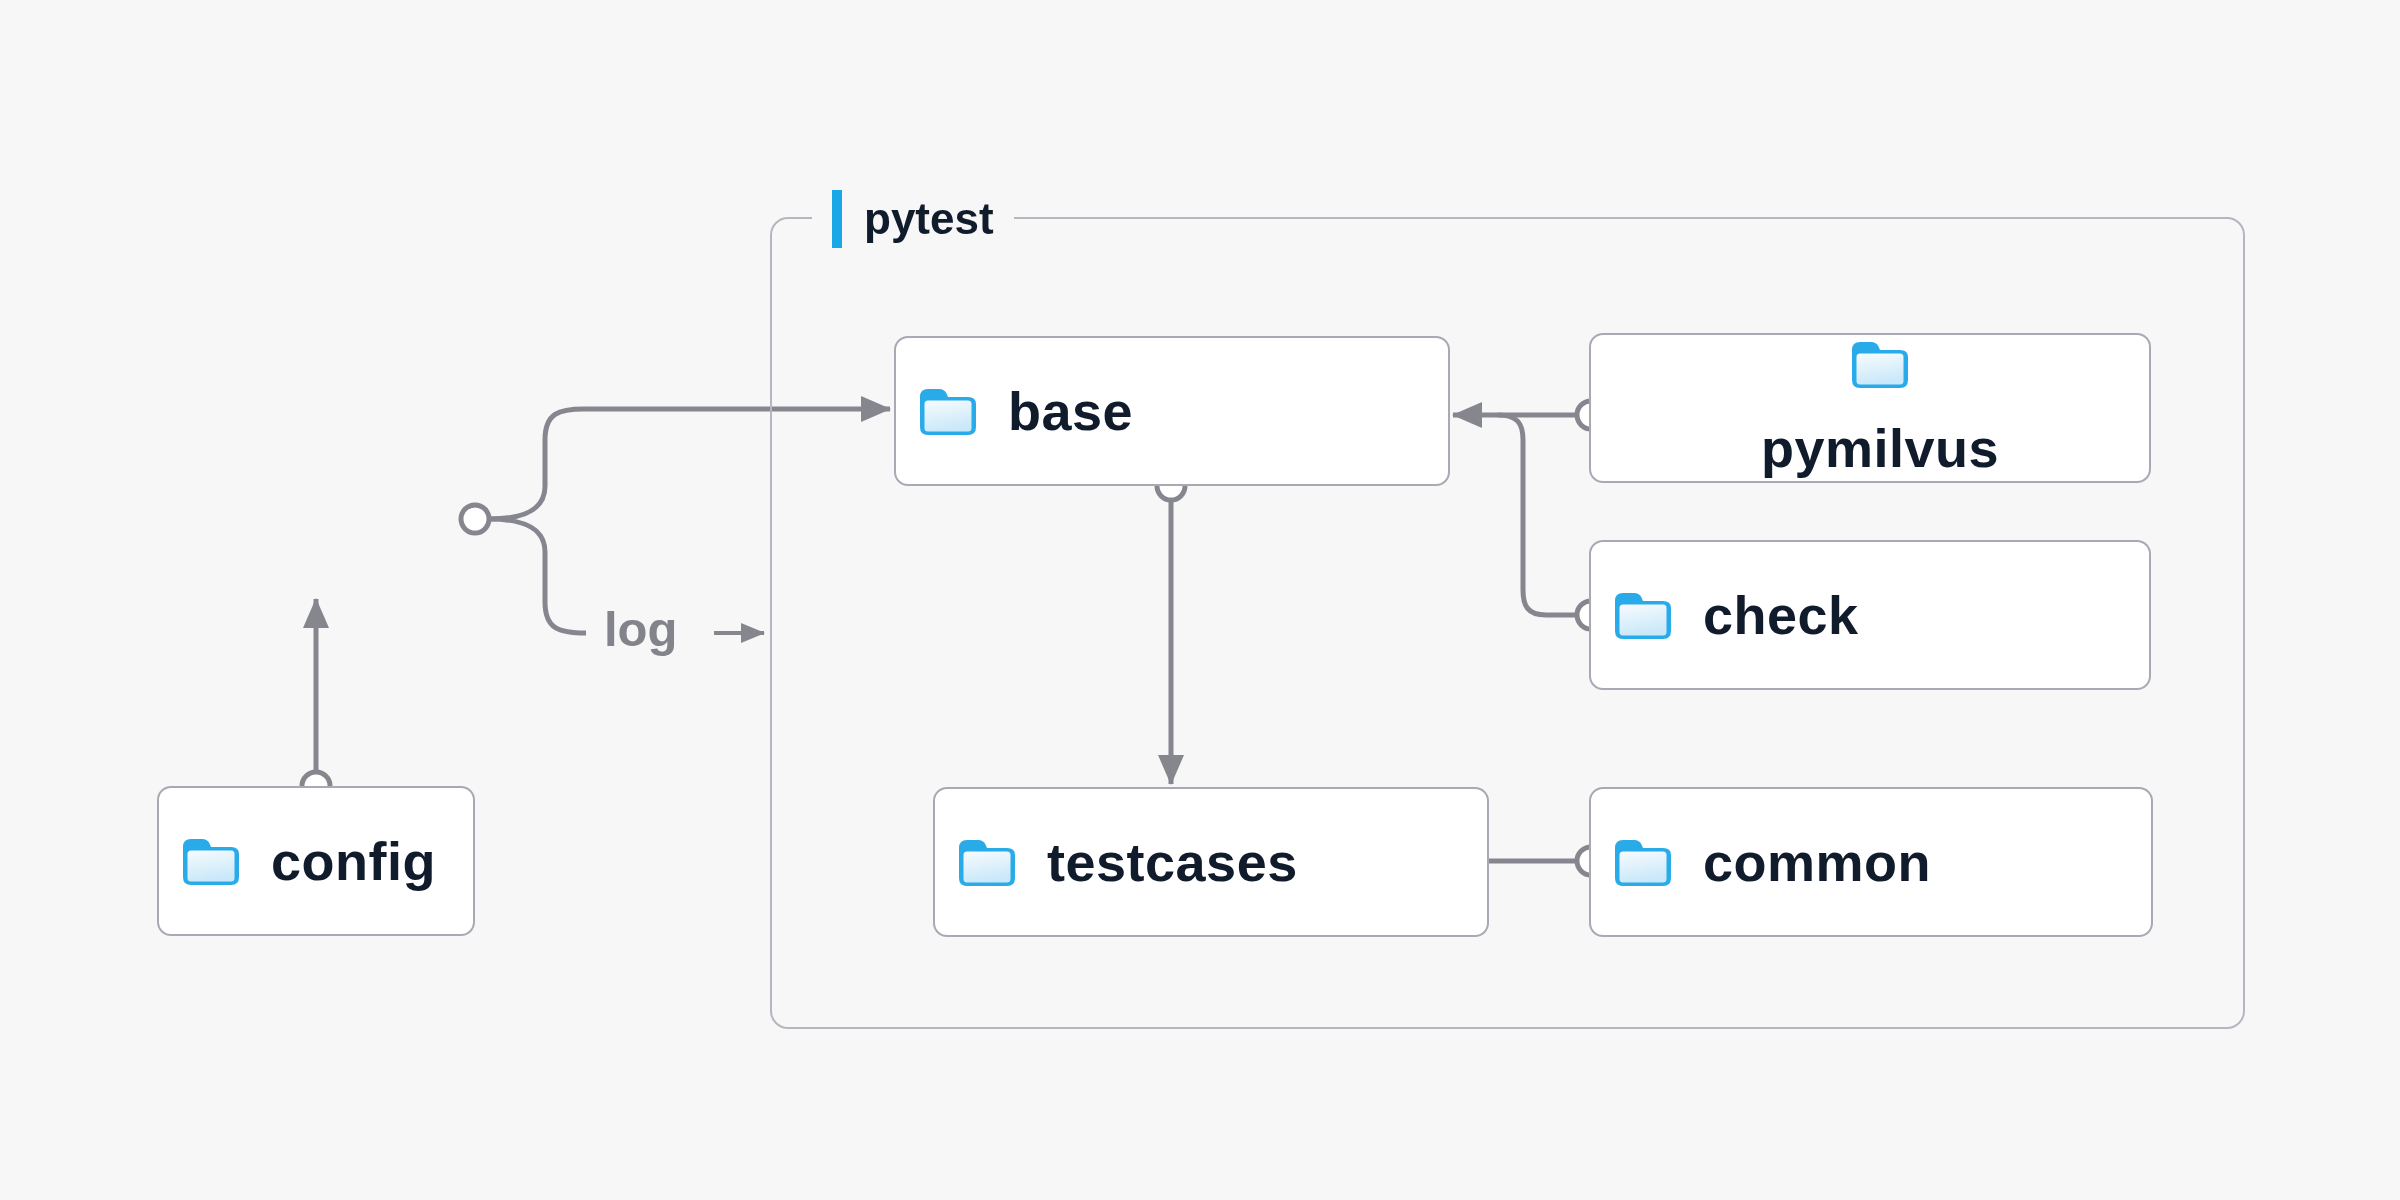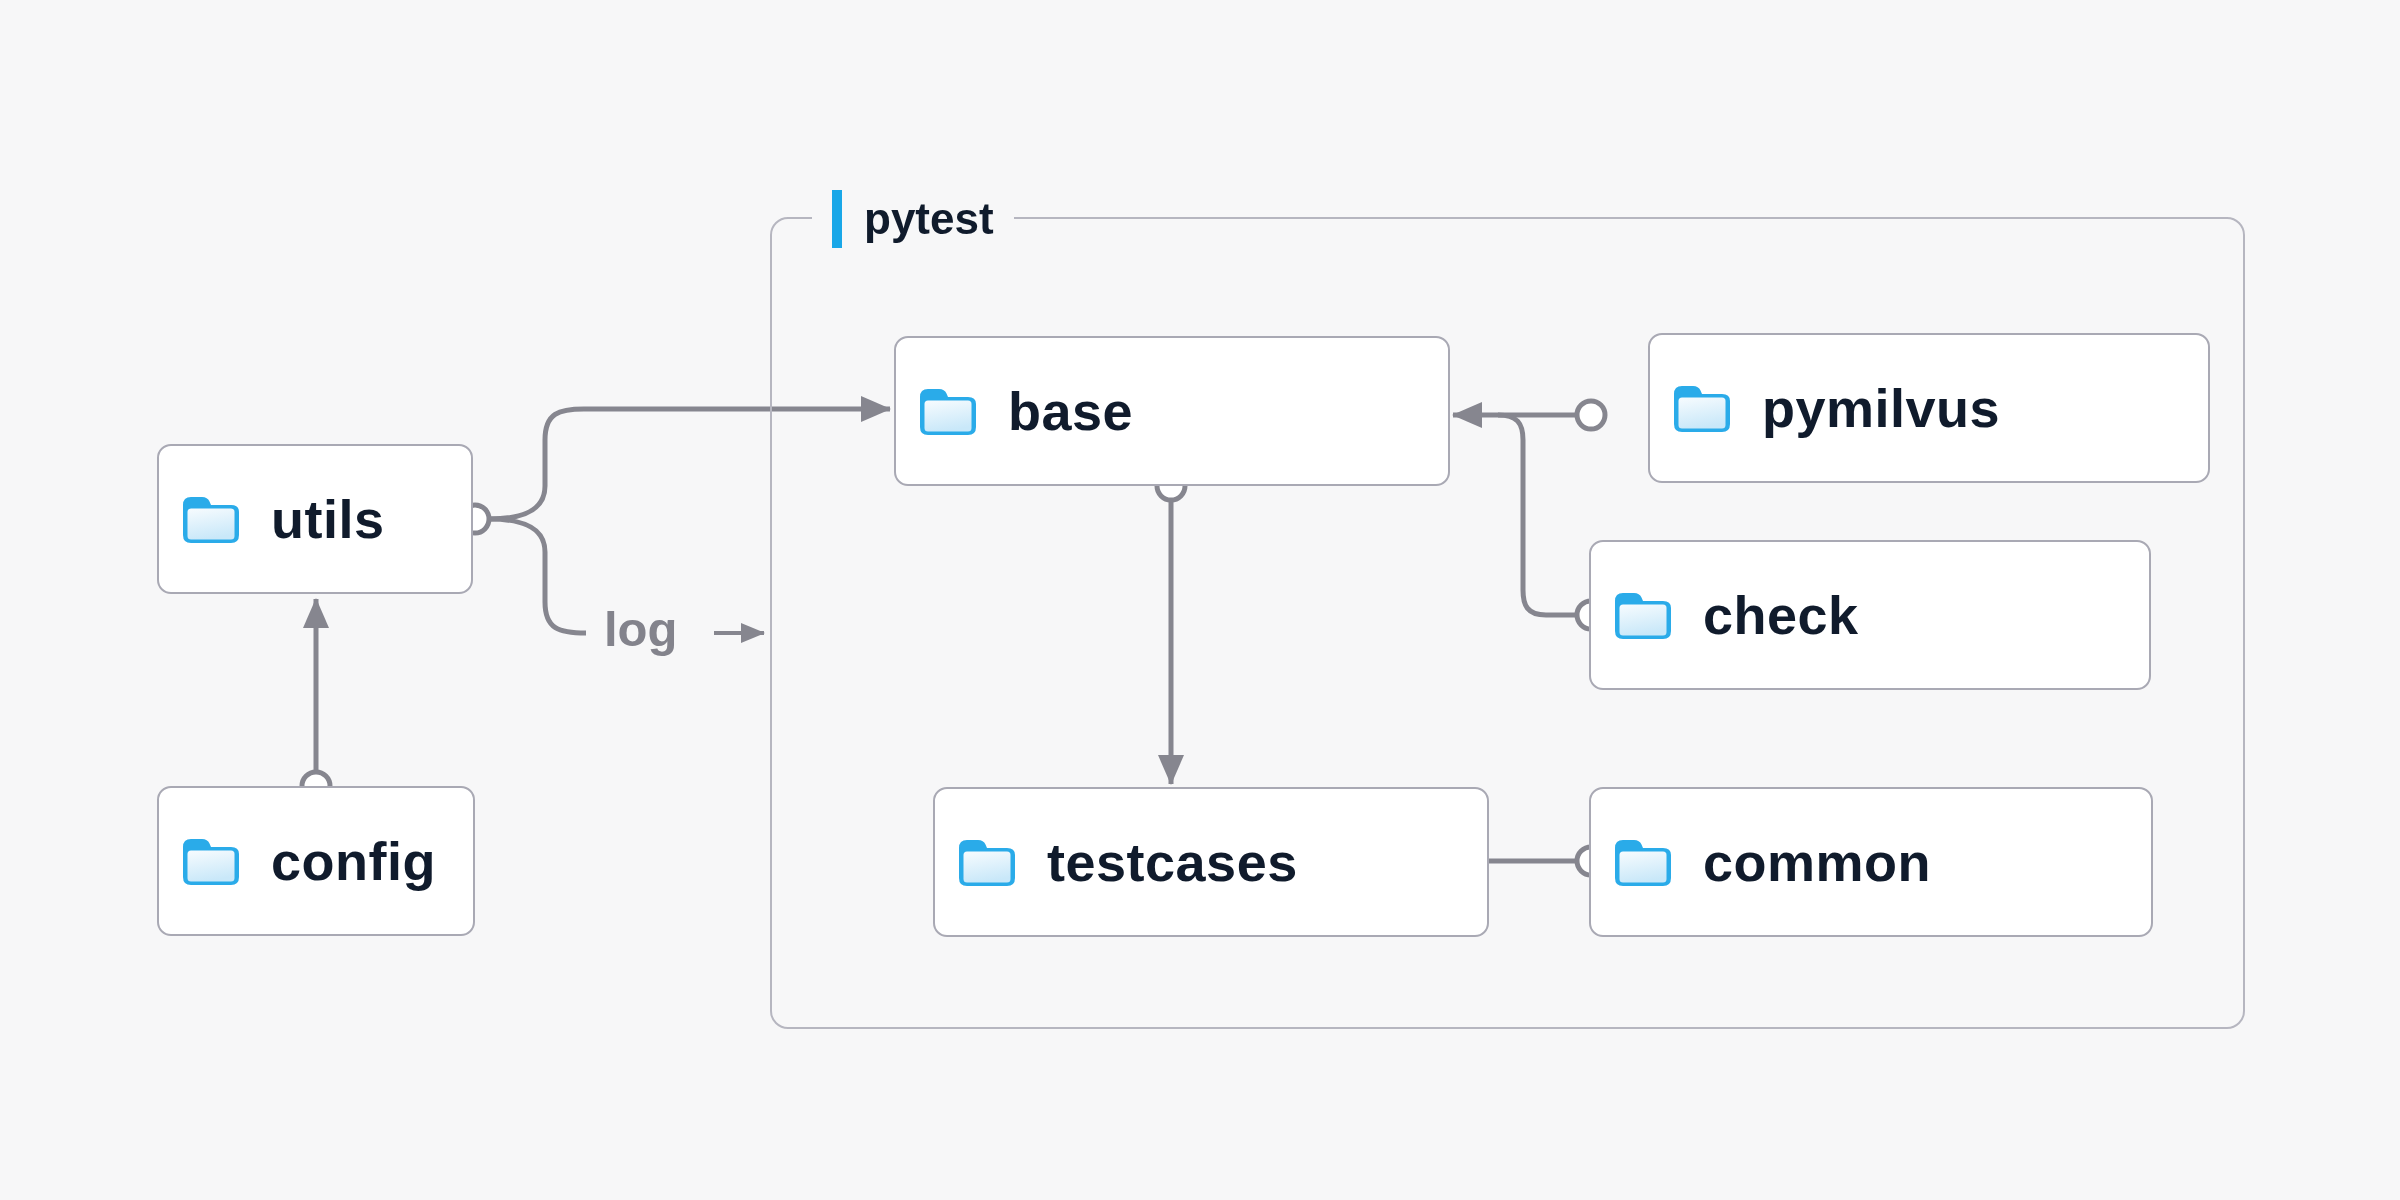--- a/index.html
+++ b/index.html
@@ -89,48 +89,40 @@
     <circle class="port" cx="1591" cy="861" r="14"></circle>
   </svg>
 
   <div class="group" style="left:770px;top:217px;width:1475px;height:812px;">
     <div class="group-label">
       <span class="accent-bar"></span>
       <span class="group-title">pytest</span>
     </div>
   </div>
 
-  <div class="node" style="left:157px;top:444px;width:316px;">
-    <span class="folder">
-      <svg viewBox="0 0 64 58">
-          <use href="#folderSym"></use>
-        </svg>
-    </span>
-    <span class="node-label">utils</span>
-  </div>
 
   <div class="node" style="left:157px;top:786px;width:318px;">
     <span class="folder">
       <svg viewBox="0 0 64 58">
           <use href="#folderSym"></use>
         </svg>
     </span>
     <span class="node-label">config</span>
   </div>
 
   <div class="node" style="left:894px;top:336px;width:556px;">
     <span class="folder">
       <svg viewBox="0 0 64 58">
           <use href="#folderSym"></use>
         </svg>
     </span>
     <span class="node-label">base</span>
   </div>
 
-  <div class="node" style="left:1648px;top:333px;width:562px;">
+  <div class="node" style="left:1589px;top:333px;width:562px;flex-direction:column;">
     <span class="folder">
       <svg viewBox="0 0 64 58">
           <use href="#folderSym"></use>
         </svg>
     </span>
     <span class="node-label">pymilvus</span>
   </div>
 
   <div class="node" style="left:1589px;top:540px;width:562px;">
     <span class="folder">

